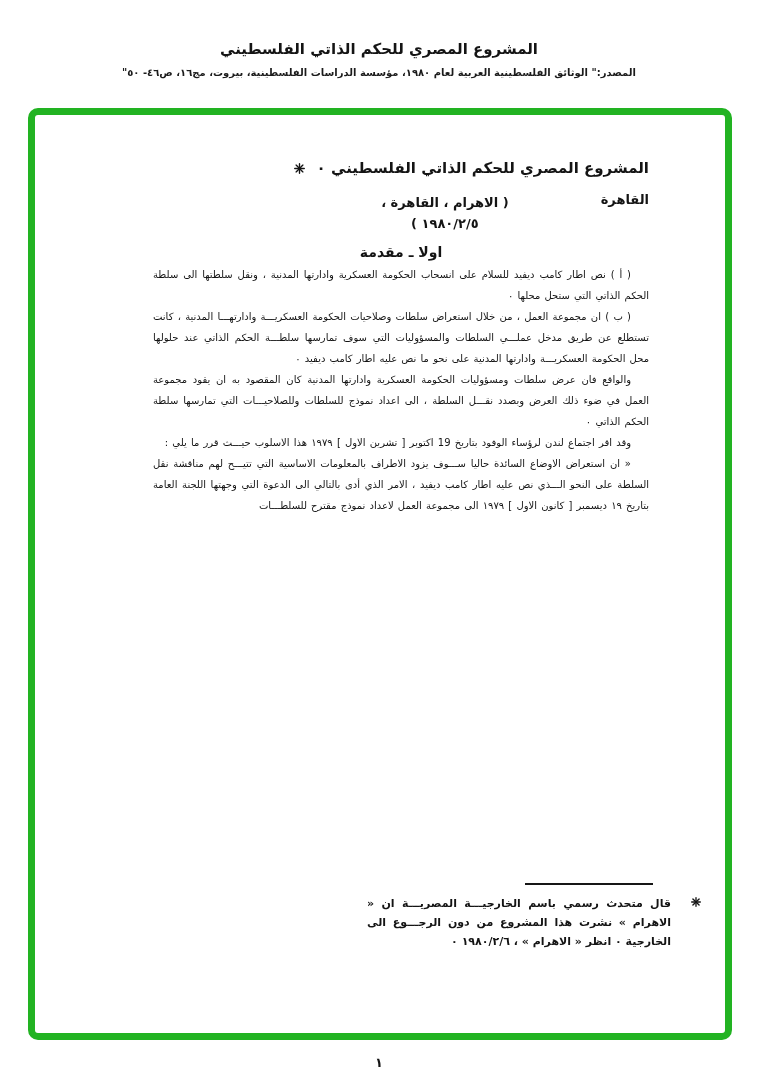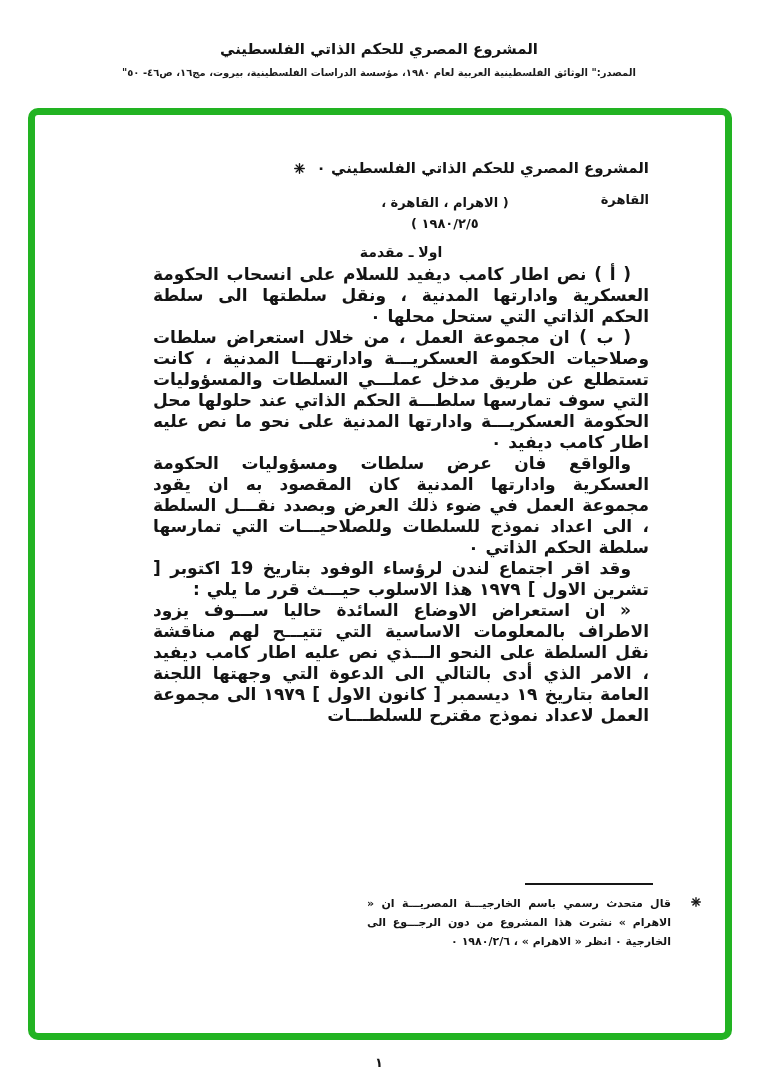--- a/index.html
+++ b/index.html
@@ -56,21 +56,21 @@
     line-height:21px;
     white-space:nowrap;
   }
   .section-heading{
     text-align:center;
     font-size:14px;font-weight:700;
     margin:10px 0 4px 0;
   }
   .body-text p{
     margin:0;
-    font-size:17px;font-weight:700;
+    font-size:10px;font-weight:400;
     line-height:21px;
     text-align:justify;
     text-indent:18px;
     word-spacing:1px;
   }
   
   .footnote{
     position:absolute;
     right:24px;bottom:82px;
     width:334px;

